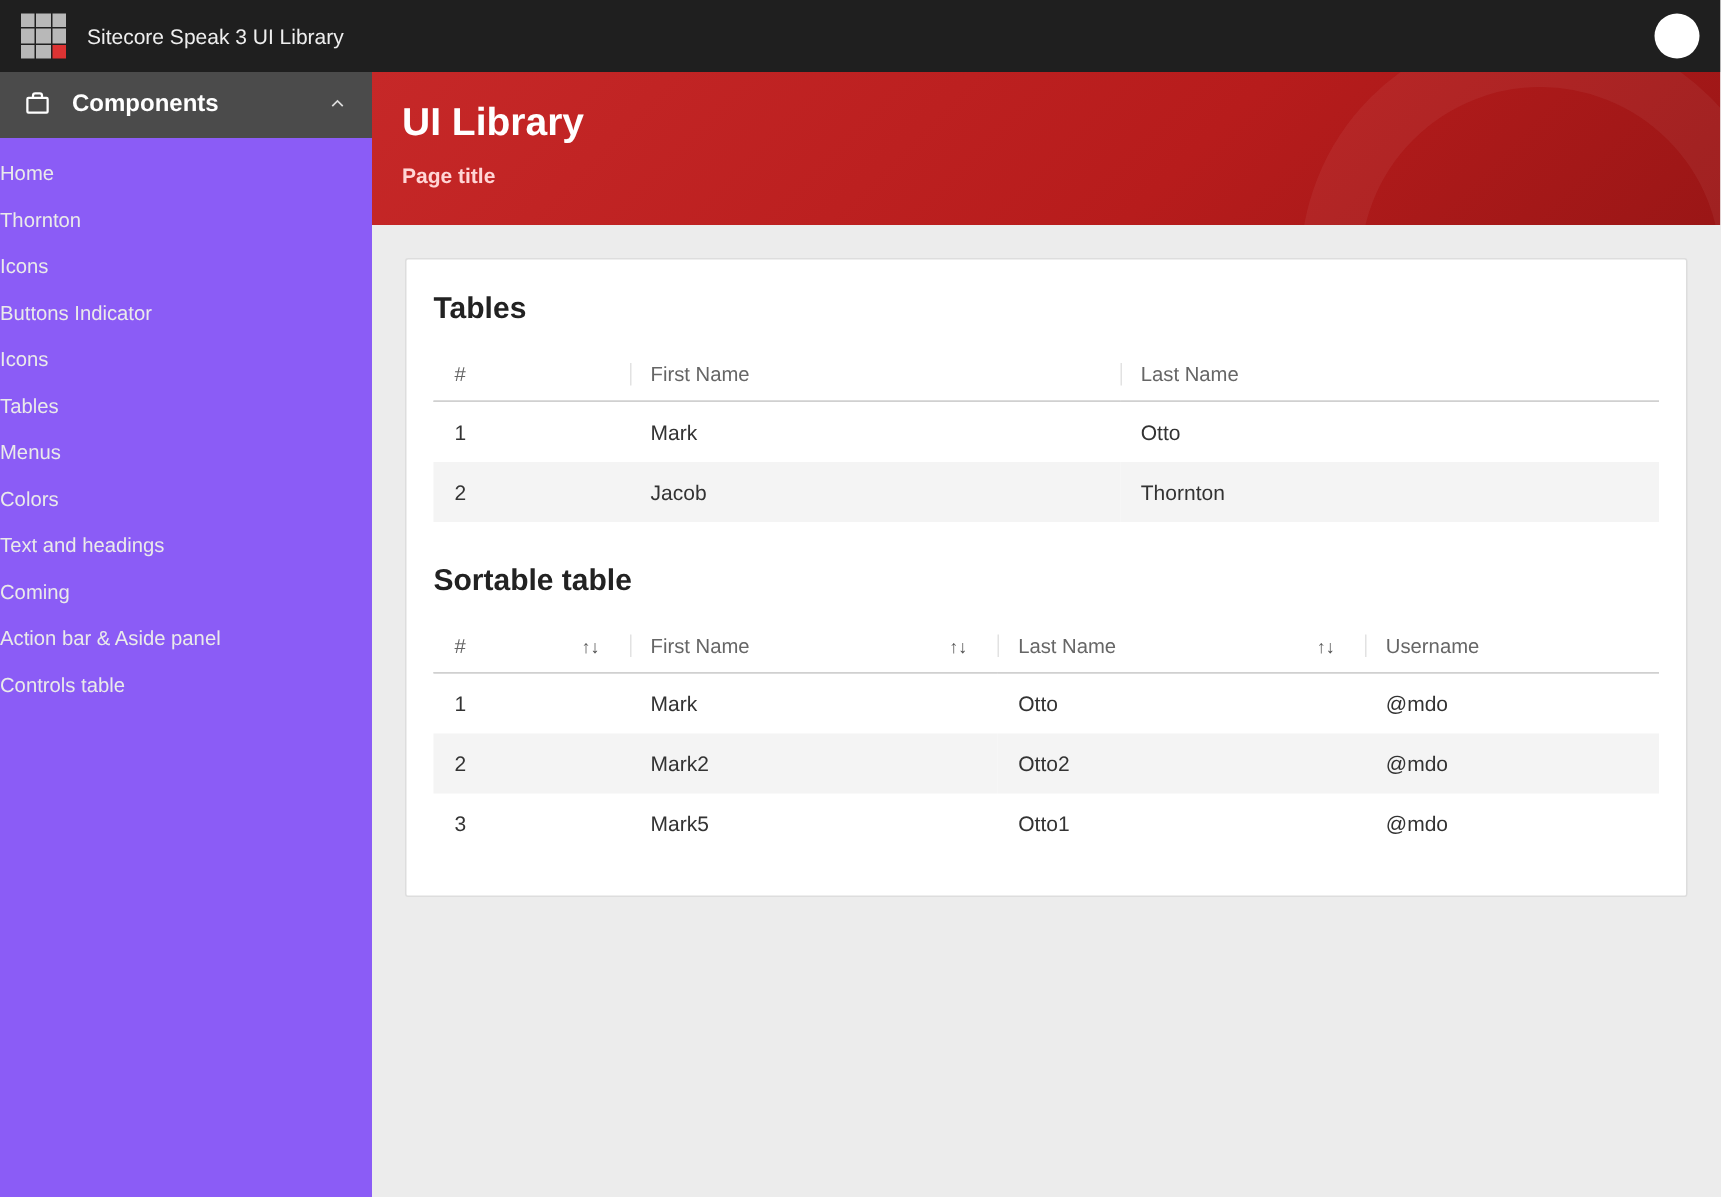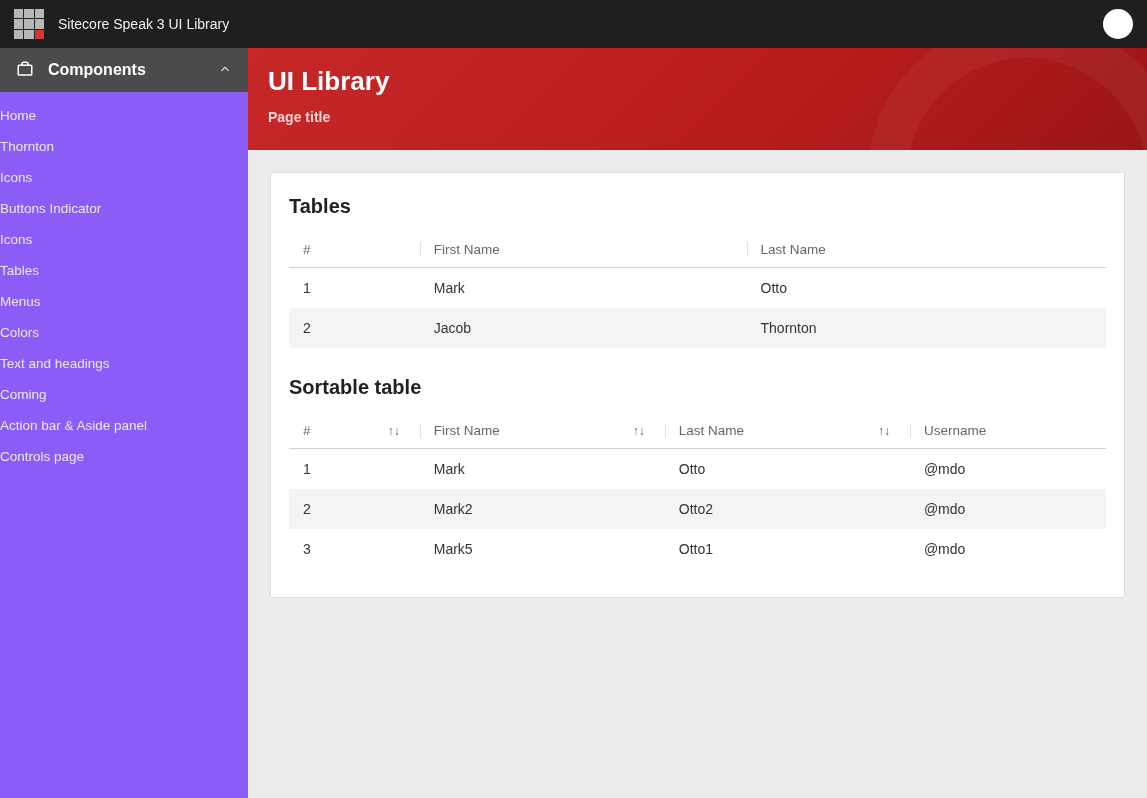--- a/index.html
+++ b/index.html
@@ -88,21 +88,21 @@
       <div class="nav-item"><span>Thornton</span></div>
       <div class="nav-item"><span>Icons</span></div>
       <div class="nav-item"><span>Buttons Indicator</span></div>
       <div class="nav-item"><span>Icons</span></div>
       <div class="nav-item"><span>Tables</span></div>
       <div class="nav-item"><span>Menus</span></div>
       <div class="nav-item"><span>Colors</span></div>
       <div class="nav-item"><span>Text and headings</span></div>
       <div class="nav-item"><span>Coming</span></div>
       <div class="nav-item"><span>Action bar &amp; Aside panel</span></div>
-      <div class="nav-item"><span>Controls page</span></div>
+      <div class="nav-item"><span>Controls table</span></div>
     </nav>
   </aside>
 
   <main class="main">
     <div class="hero">
       <h1>UI Library</h1>
       <div class="sub">Page title</div>
     </div>
 
     <div class="content">

